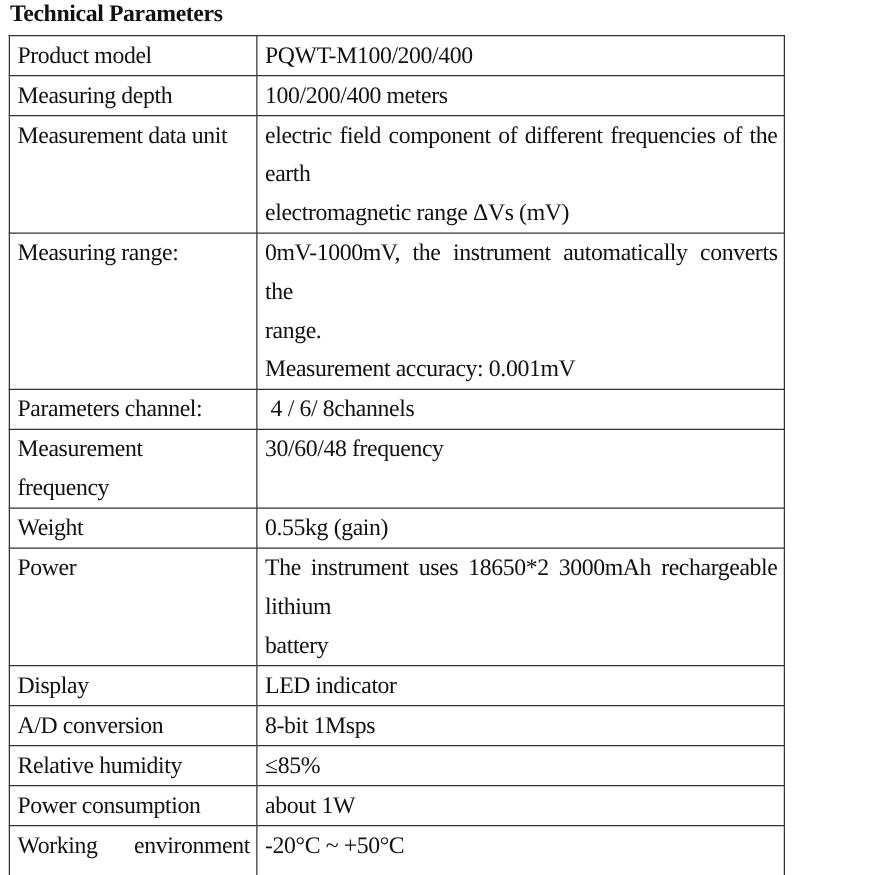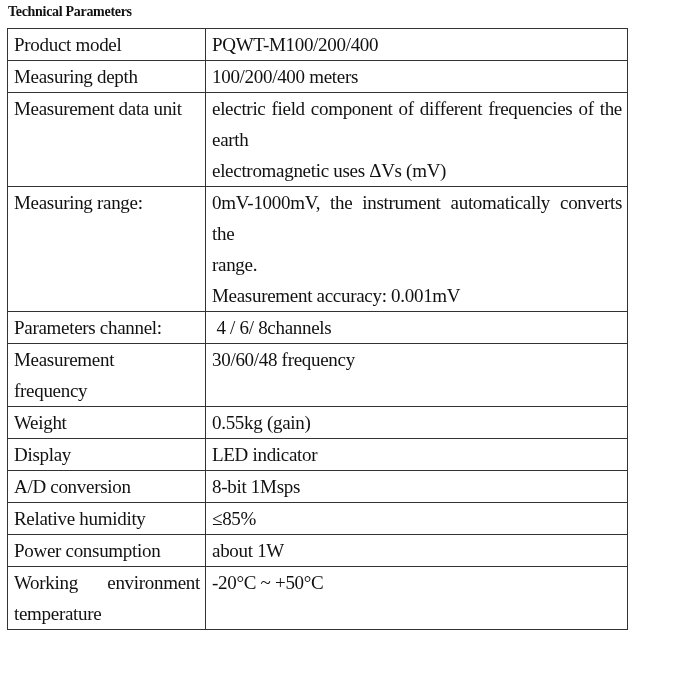--- a/index.html
+++ b/index.html
@@ -1,18 +1,18 @@
 <!DOCTYPE html>
 <html><head>
 <meta charset="utf-8">
 <style>
   html, body { margin:0; padding:0; background:#ffffff; }
   body { width:700px; height:700px; position:relative; overflow:hidden;
          font-family:"Liberation Serif", "DejaVu Serif", serif; color:#111; }
-  .title { position:absolute; left:8px; top:0px; font-size:14px; font-weight:bold;
+  .title { position:absolute; left:8px; top:0px; font-size:19px; font-weight:bold;
            line-height:24px; letter-spacing:-0.3px; }
   table { position:absolute; left:7px; top:28px; width:621px; border-collapse:collapse;
           table-layout:fixed; }
   td { border:1.5px solid #333; vertical-align:top; font-size:19px; line-height:31px;
        padding:0 5px 0 6px; letter-spacing:-0.3px; }
   td.label { width:186px; }
   td.value { text-align:justify;margin-top:32px; }
   .line { display:block; }
   .just { text-align:justify; text-align-last:justify;font-family:Liberation Serif, serif; }
 </style>
@@ -38,21 +38,21 @@
         <td class="value">
           <span class="line">100/200/400 meters</span>
         </td>
       </tr>
       <tr>
         <td class="label">
           <span class="line">Measurement data unit</span>
         </td>
         <td class="value">
           <span class="line just">electric field component of different frequencies of the earth</span>
-          <span class="line">electromagnetic uses ΔVs (mV)</span>
+          <span class="line">electromagnetic range ΔVs (mV)</span>
         </td>
       </tr>
       <tr>
         <td class="label">
           <span class="line">Measuring range:</span>
         </td>
         <td class="value">
           <span class="line just">0mV-1000mV, the instrument automatically converts the</span>
           <span class="line">range.</span>
           <span class="line">Measurement accuracy: 0.001mV</span>
@@ -74,20 +74,29 @@
         <td class="value">
           <span class="line">30/60/48 frequency</span>
         </td>
       </tr>
       <tr>
         <td class="label">
           <span class="line">Weight</span>
         </td>
         <td class="value">
           <span class="line">0.55kg (gain)</span>
+        </td>
+      </tr>
+      <tr>
+        <td class="label">
+          <span class="line">Power</span>
+        </td>
+        <td class="value">
+          <span class="line just">The instrument uses 18650*2 3000mAh rechargeable lithium</span>
+          <span class="line">battery</span>
         </td>
       </tr>
       <tr>
         <td class="label">
           <span class="line">Display</span>
         </td>
         <td class="value">
           <span class="line">LED indicator</span>
         </td>
       </tr>

